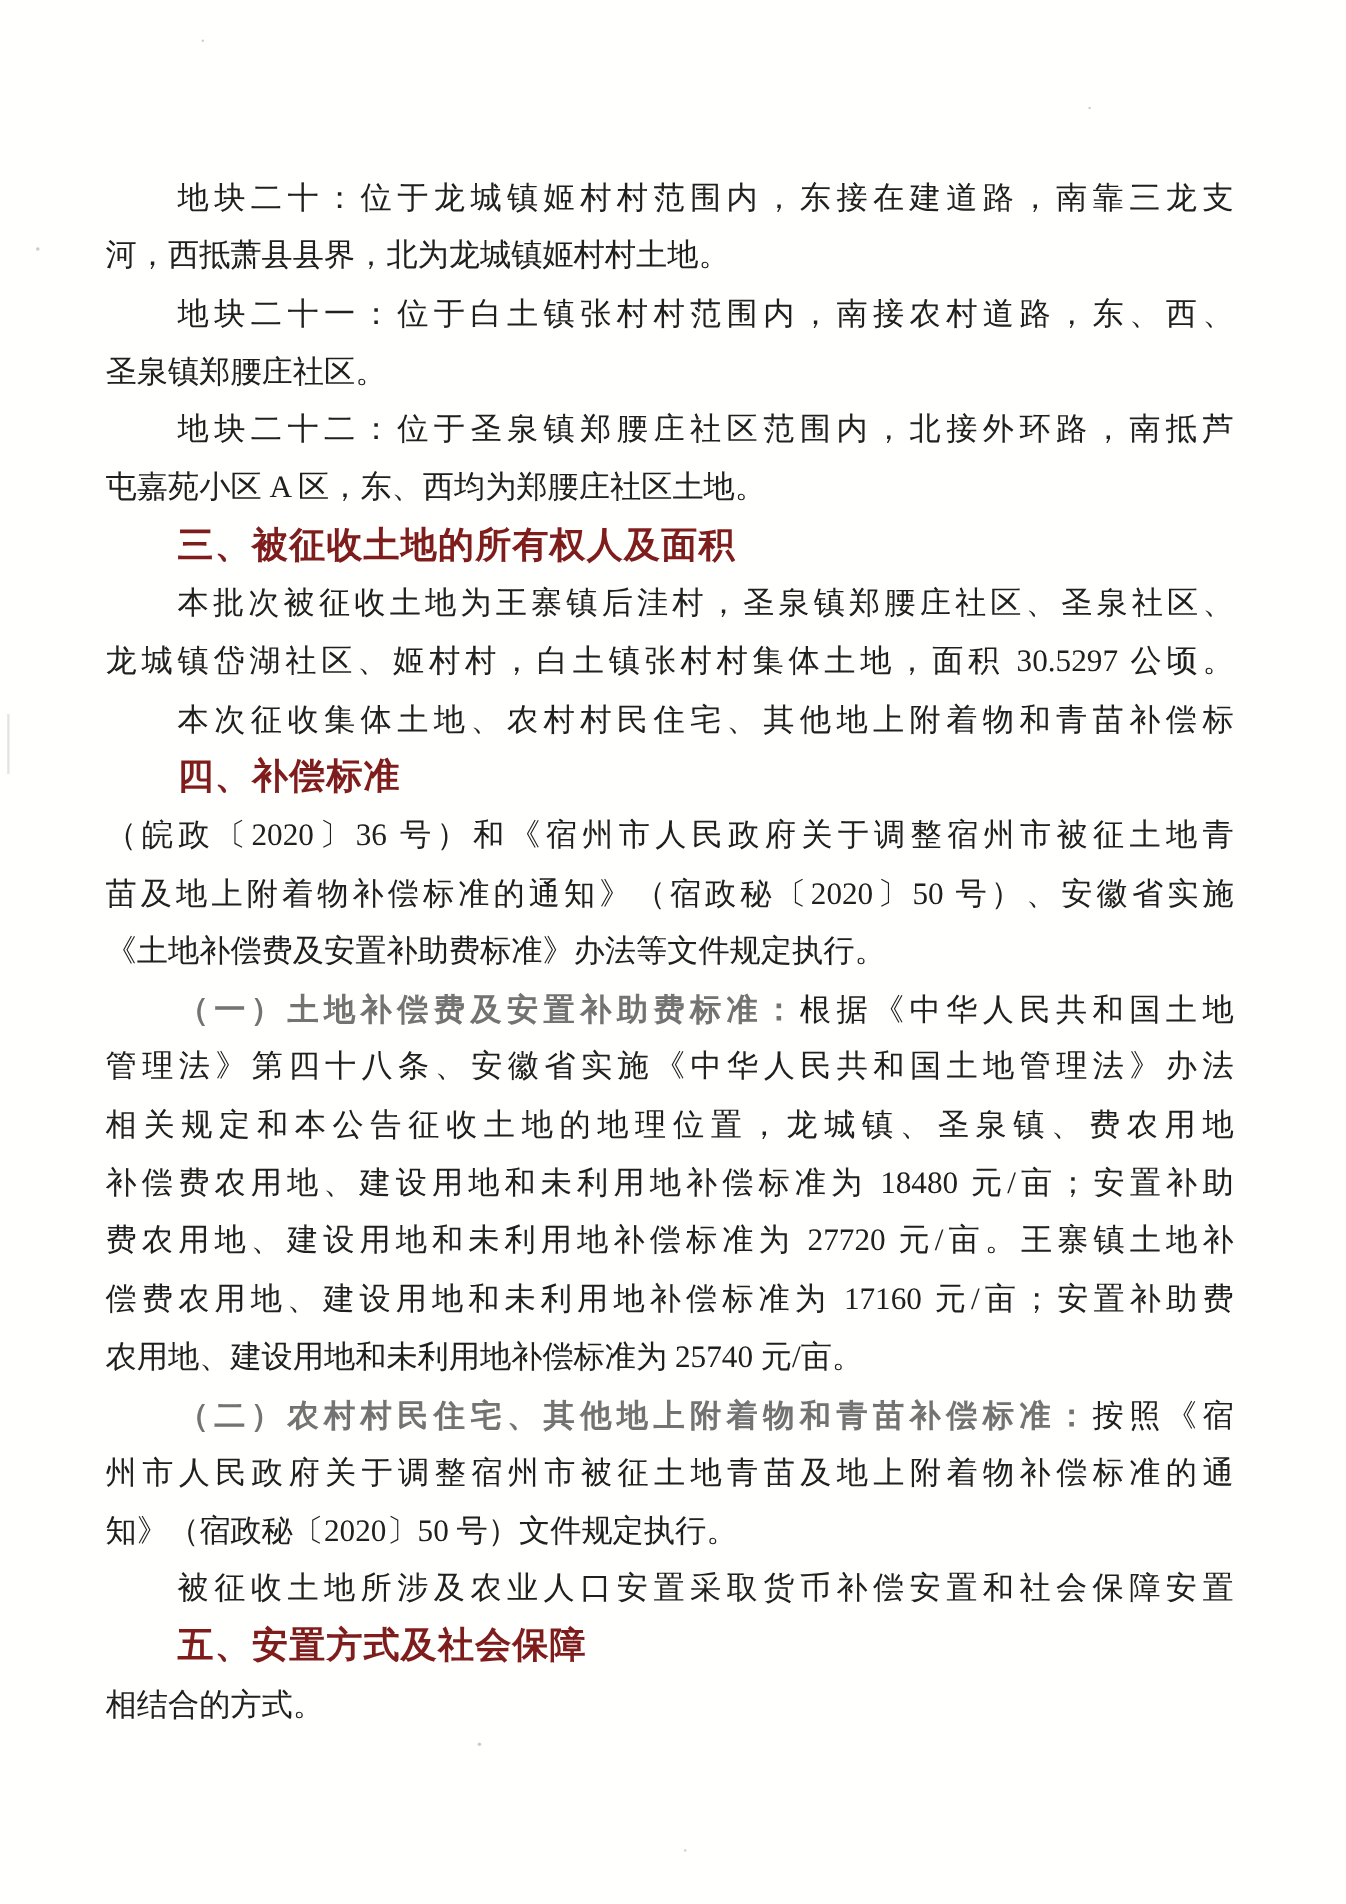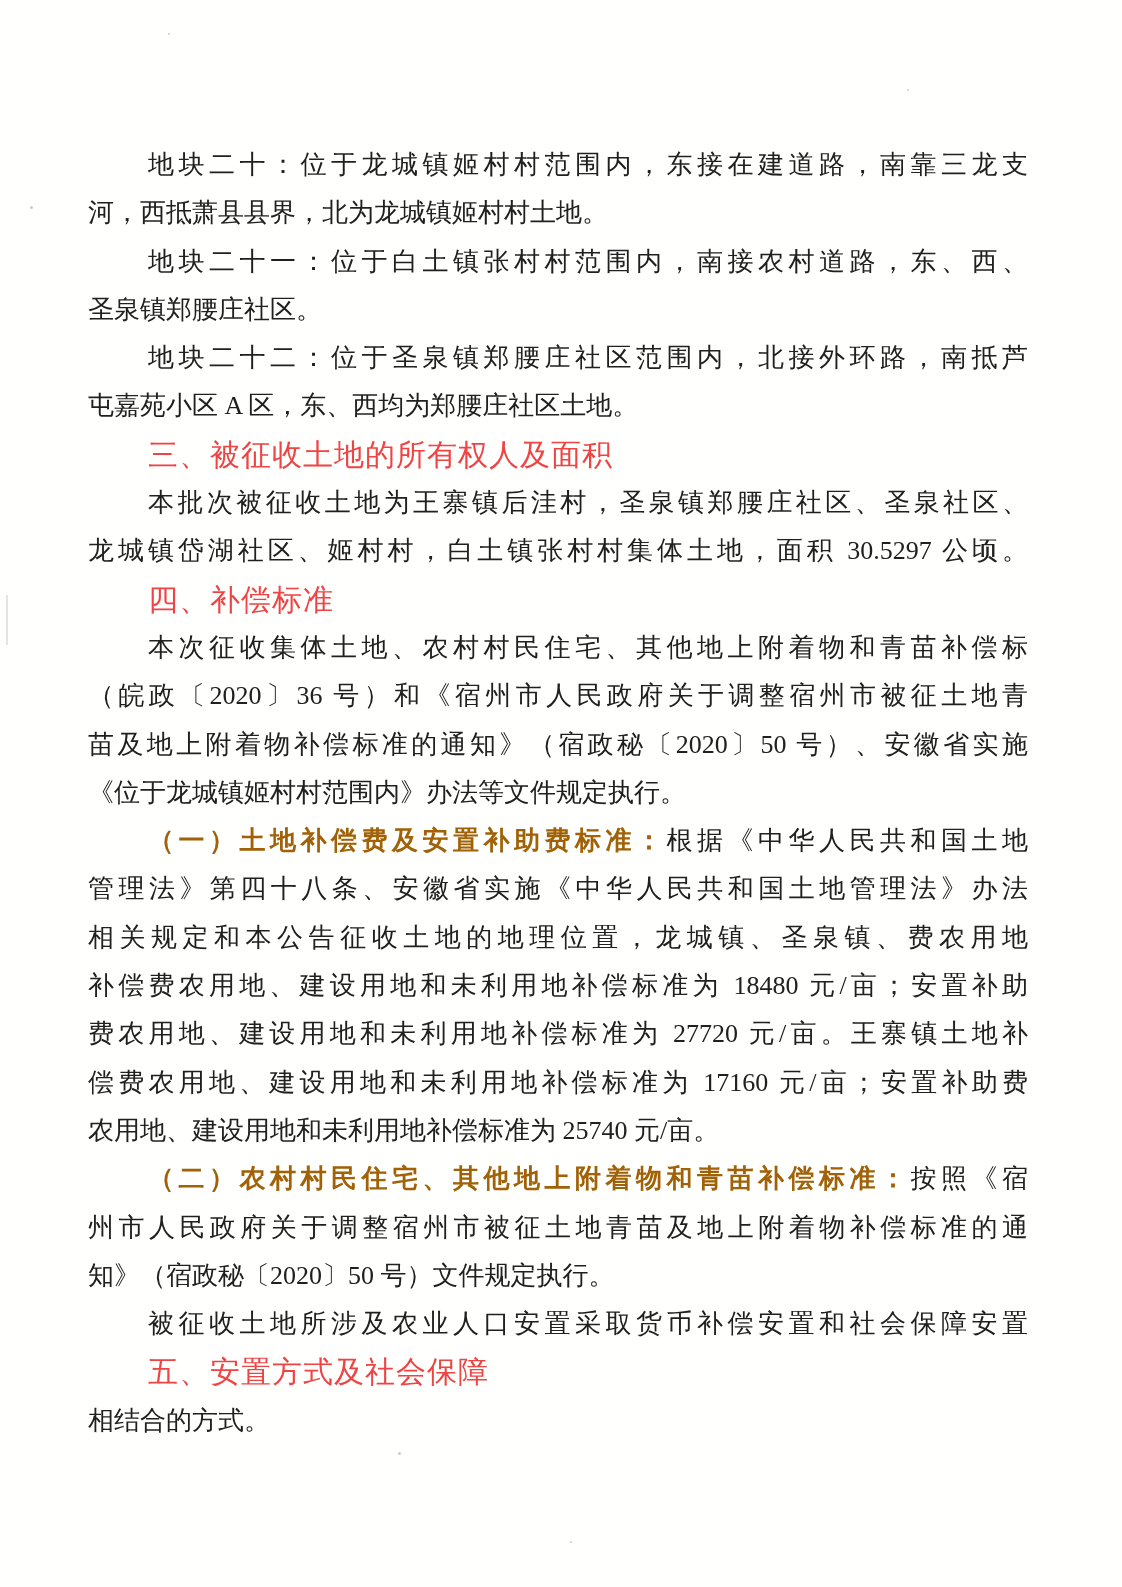--- a/index.html
+++ b/index.html
@@ -28,29 +28,29 @@
   }
   .j{
     text-align:justify;
     text-align-last:justify;
   }
   .ind{
     text-indent:60px;
   }
   .heading{
     font-family:"Liberation Sans","DejaVu Sans",sans-serif;
-    font-weight:400;
+    font-weight:700;
     font-size:30px;
-    color:#ef4444;
+    color:#7f1d1d;
     letter-spacing:1px;
   }
   .b{
-    font-family:Liberation Serif, serif;
+    font-family:Liberation Sans, sans-serif;
     font-weight:700;
-    color:#a16207;
+    color:#737373;
   }
   .speck{
     position:absolute;
     background:#cccccc;
     border-radius:50%;
   }
   .edge-mark{
     position:absolute;
     background:#e4e4e4;
   }
@@ -68,26 +68,26 @@
     <div class="line"><span>圣泉镇郑腰庄社区。</span></div>
 
     <div class="line ind j"><span>地块二十二：位于圣泉镇郑腰庄社区范围内，北接外环路，南抵芦</span></div>
     <div class="line"><span>屯嘉苑小区 A 区，东、西均为郑腰庄社区土地。</span></div>
 
     <div class="line ind heading"><span>三、被征收土地的所有权人及面积</span></div>
 
     <div class="line ind j"><span>本批次被征收土地为王寨镇后洼村，圣泉镇郑腰庄社区、圣泉社区、</span></div>
     <div class="line j"><span>龙城镇岱湖社区、姬村村，白土镇张村村集体土地，面积 30.5297 公顷。</span></div>
 
+    <div class="line ind j"><span>本次征收集体土地、农村村民住宅、其他地上附着物和青苗补偿标</span></div>
+
     <div class="line ind heading"><span>四、补偿标准</span></div>
-
-    <div class="line ind j"><span>本次征收集体土地、农村村民住宅、其他地上附着物和青苗补偿标</span></div>
     <div class="line j"><span>（皖政〔2020〕36 号）和《宿州市人民政府关于调整宿州市被征土地青</span></div>
     <div class="line j"><span>苗及地上附着物补偿标准的通知》（宿政秘〔2020〕50 号）、安徽省实施</span></div>
-    <div class="line"><span>《位于龙城镇姬村村范围内》办法等文件规定执行。</span></div>
+    <div class="line"><span>《土地补偿费及安置补助费标准》办法等文件规定执行。</span></div>
 
     <div class="line ind j"><span class="b">（一）土地补偿费及安置补助费标准：</span><span>根据《中华人民共和国土地</span></div>
     <div class="line j"><span>管理法》第四十八条、安徽省实施《中华人民共和国土地管理法》办法</span></div>
     <div class="line j"><span>相关规定和本公告征收土地的地理位置，龙城镇、圣泉镇、费农用地</span></div>
     <div class="line j"><span>补偿费农用地、建设用地和未利用地补偿标准为 18480 元/亩；安置补助</span></div>
     <div class="line j"><span>费农用地、建设用地和未利用地补偿标准为 27720 元/亩。王寨镇土地补</span></div>
     <div class="line j"><span>偿费农用地、建设用地和未利用地补偿标准为 17160 元/亩；安置补助费</span></div>
     <div class="line"><span>农用地、建设用地和未利用地补偿标准为 25740 元/亩。</span></div>
 
     <div class="line ind j"><span class="b">（二）农村村民住宅、其他地上附着物和青苗补偿标准：</span><span>按照《宿</span></div>

